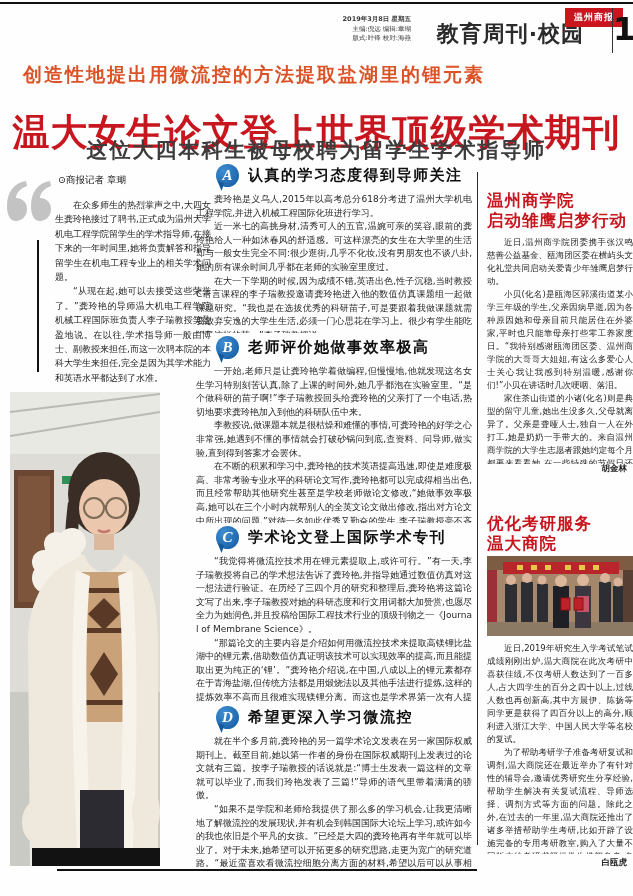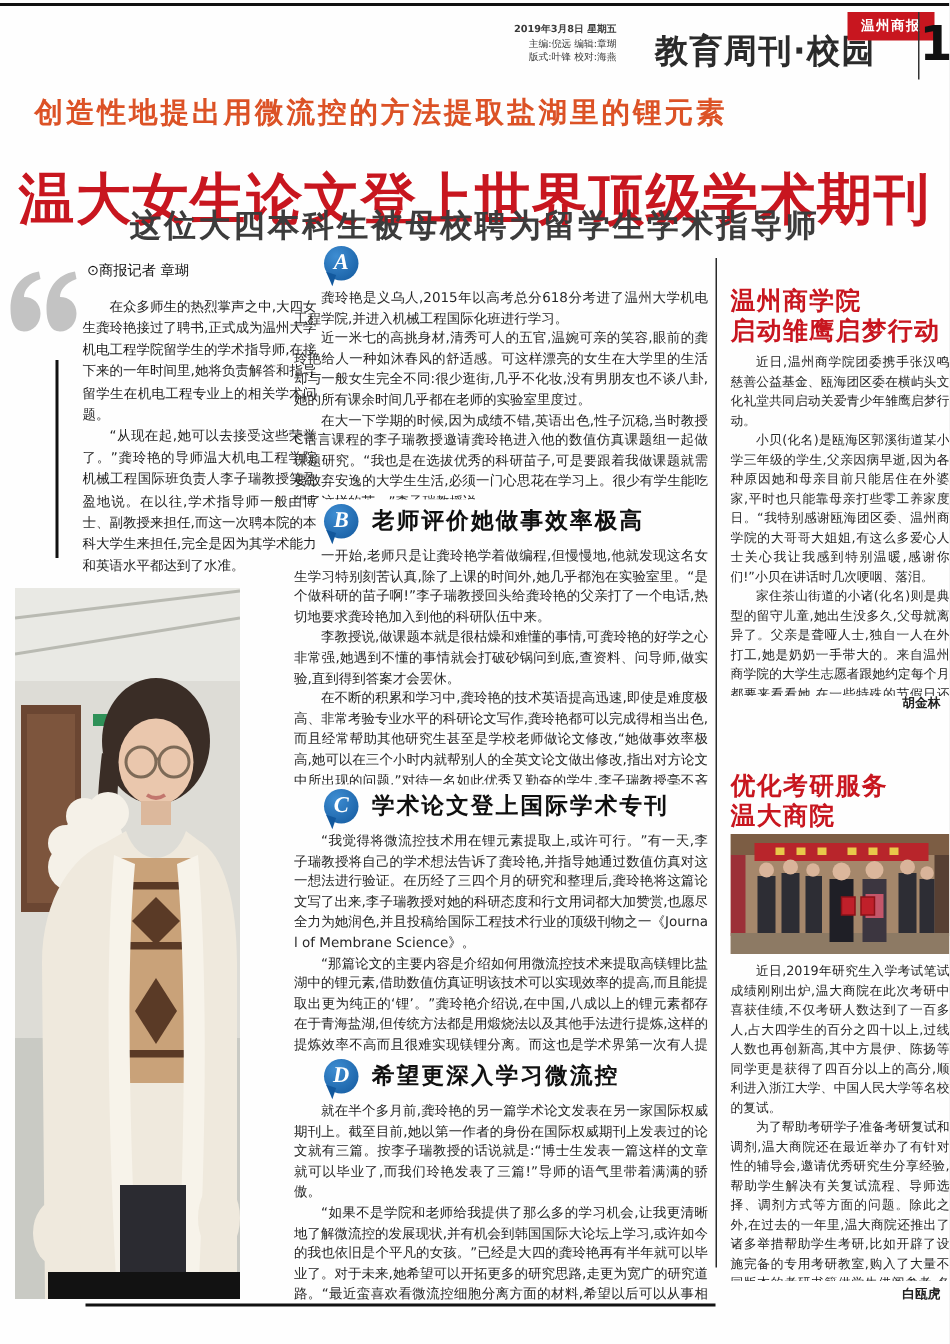--- a/index.html
+++ b/index.html
@@ -141,20 +141,21 @@
 
     <ellipse cx="28" cy="430" rx="16" ry="22" fill="#efe9dd"></ellipse>
     <ellipse cx="136" cy="420" rx="14" ry="24" fill="#efe9dd"></ellipse>
 
     <rect x="22" y="456" width="128" height="18" fill="#121212"></rect>
   </svg>
 
   <div class="abs msec sec-a">
     <div class="sec-head">
       <div class="badge">A</div>
+      <div class="sec-title">认真的学习态度得到导师关注</div>
     </div>
     <div class="sec-body" style="height:140px;">
       <p>龚玲艳是义乌人,2015年以高考总分618分考进了温州大学机电工程学院,并进入机械工程国际化班进行学习。</p>
       <p>近一米七的高挑身材,清秀可人的五官,温婉可亲的笑容,眼前的龚玲艳给人一种如沐春风的舒适感。可这样漂亮的女生在大学里的生活却与一般女生完全不同:很少逛街,几乎不化妆,没有男朋友也不谈八卦,她的所有课余时间几乎都在老师的实验室里度过。</p>
       <p>在大一下学期的时候,因为成绩不错,英语出色,性子沉稳,当时教授C语言课程的李子瑞教授邀请龚玲艳进入他的数值仿真课题组一起做课题研究。“我也是在选拔优秀的科研苗子,可是要跟着我做课题就需要放弃安逸的大学生生活,必须一门心思花在学习上。很少有学生能吃得了这样的苦。”李子瑞教授说。</p>
 
     </div>
   </div>
 
   <div class="abs msec sec-b">

